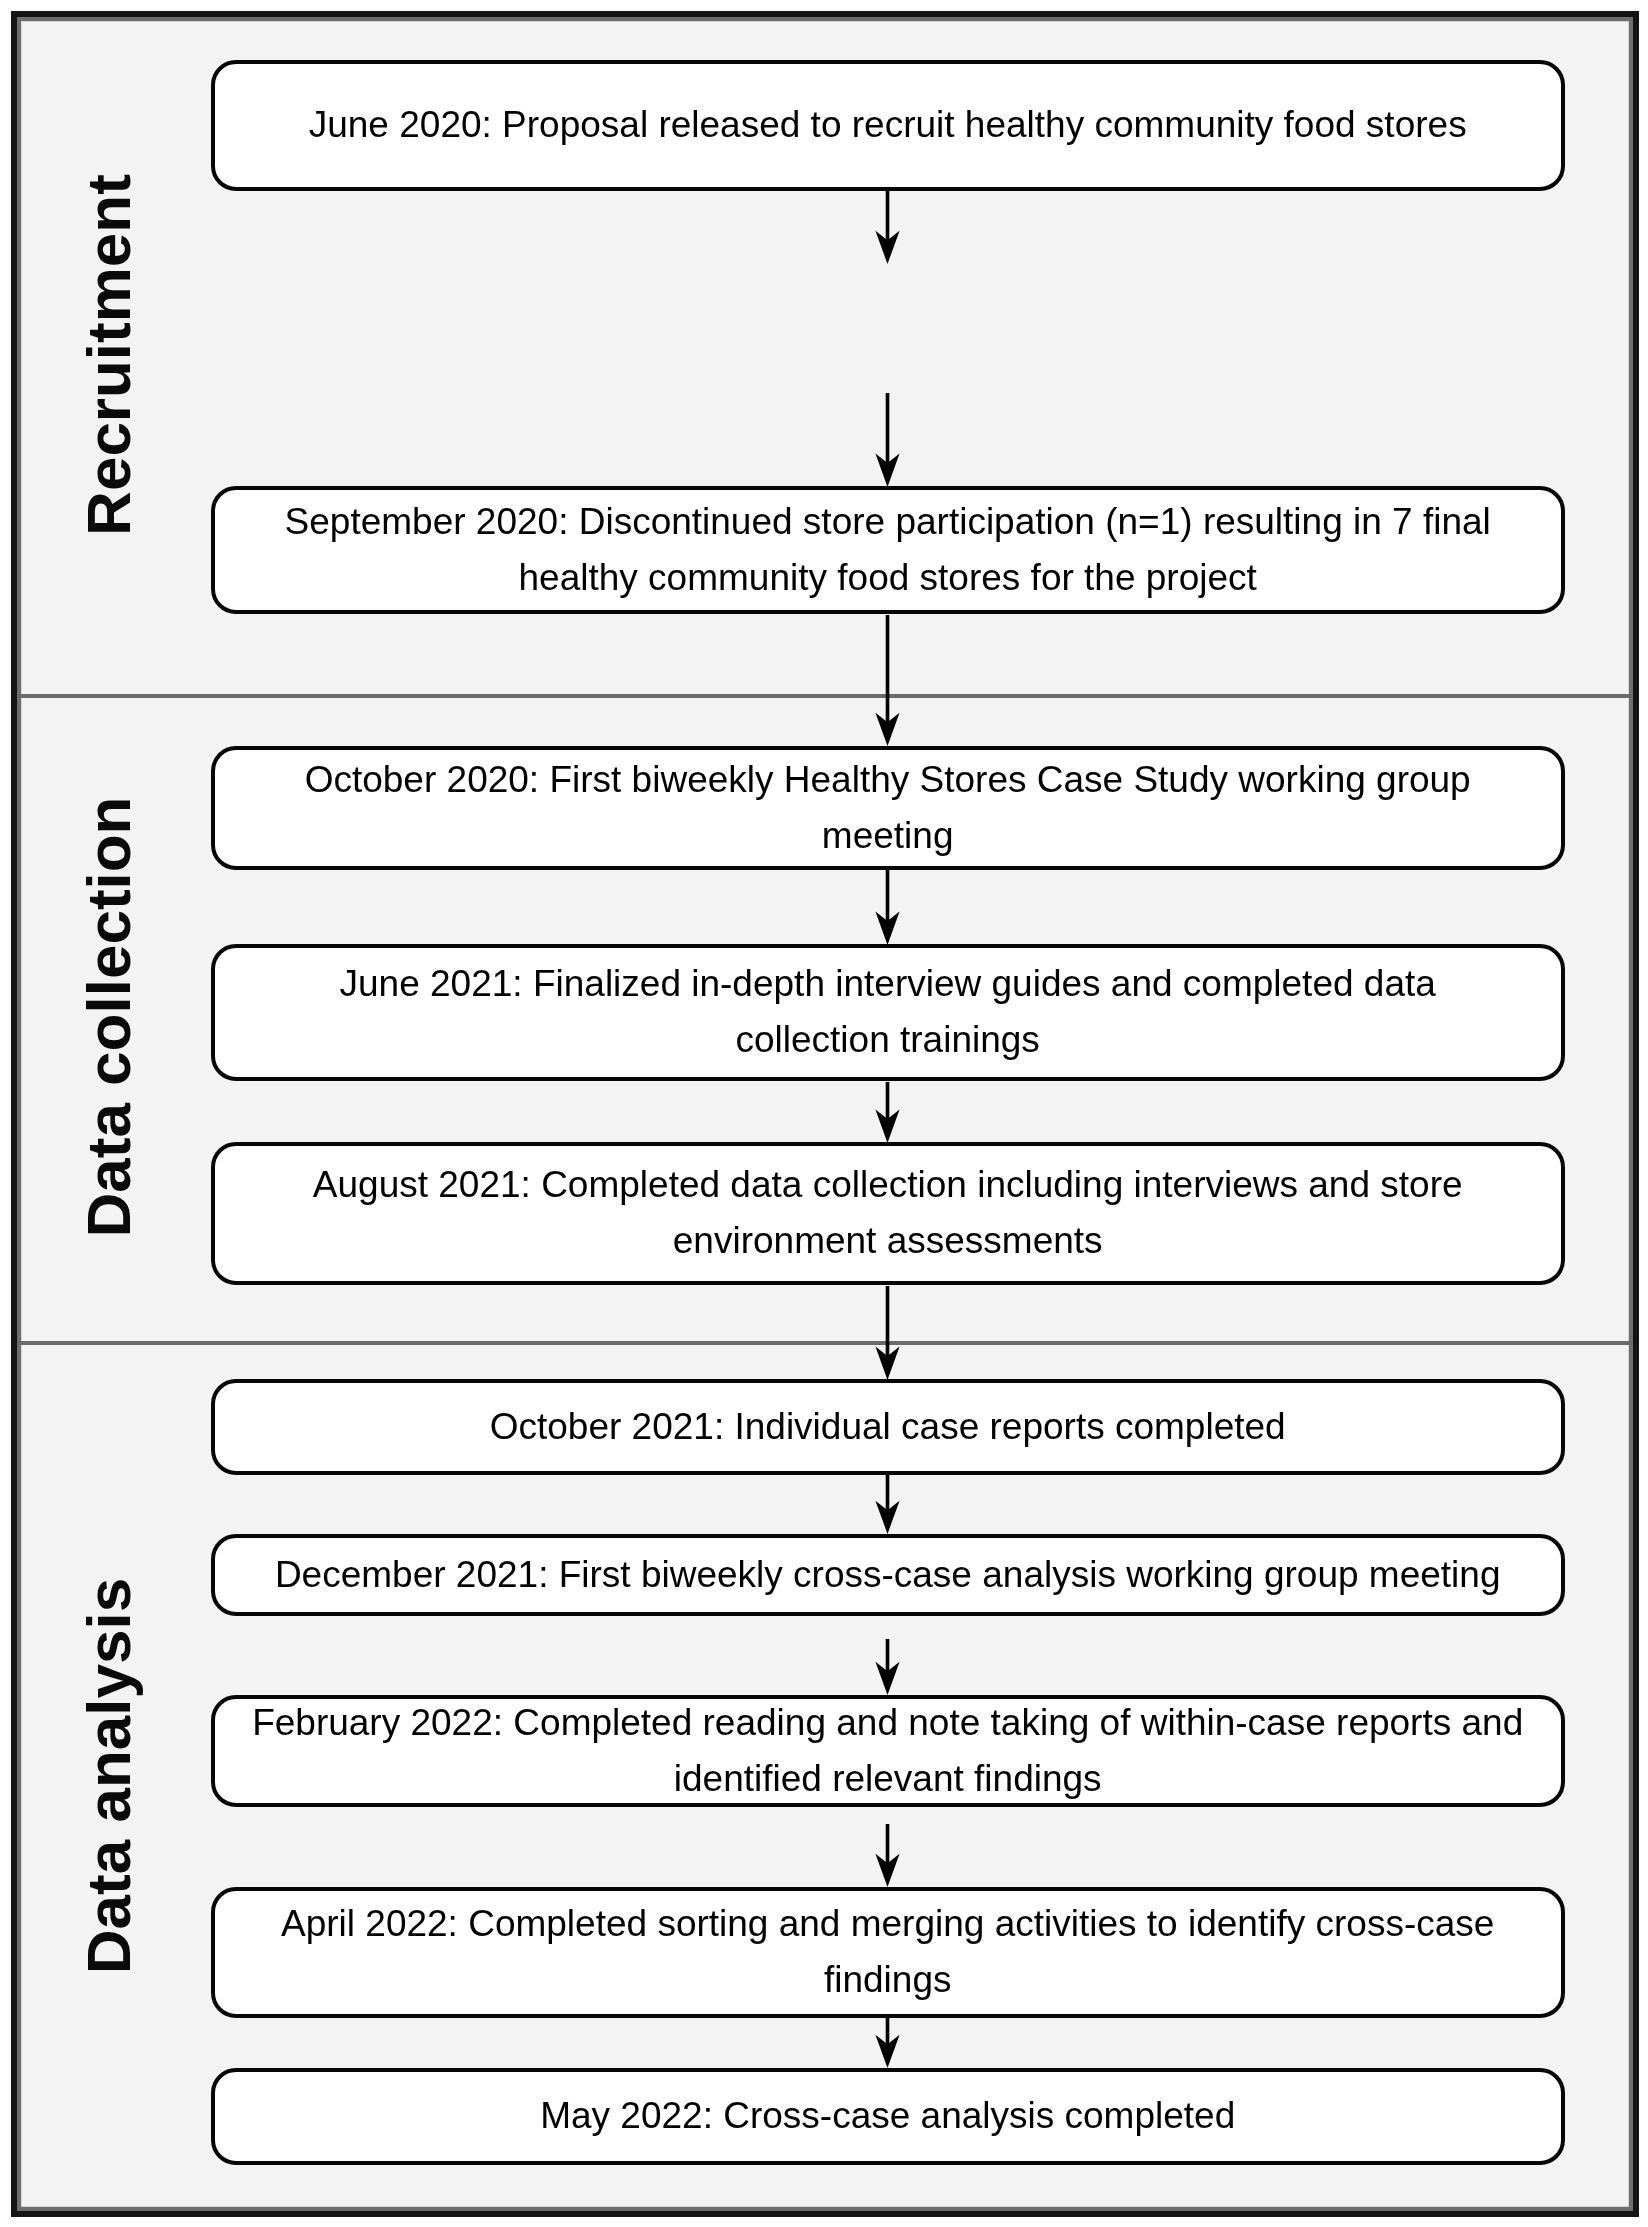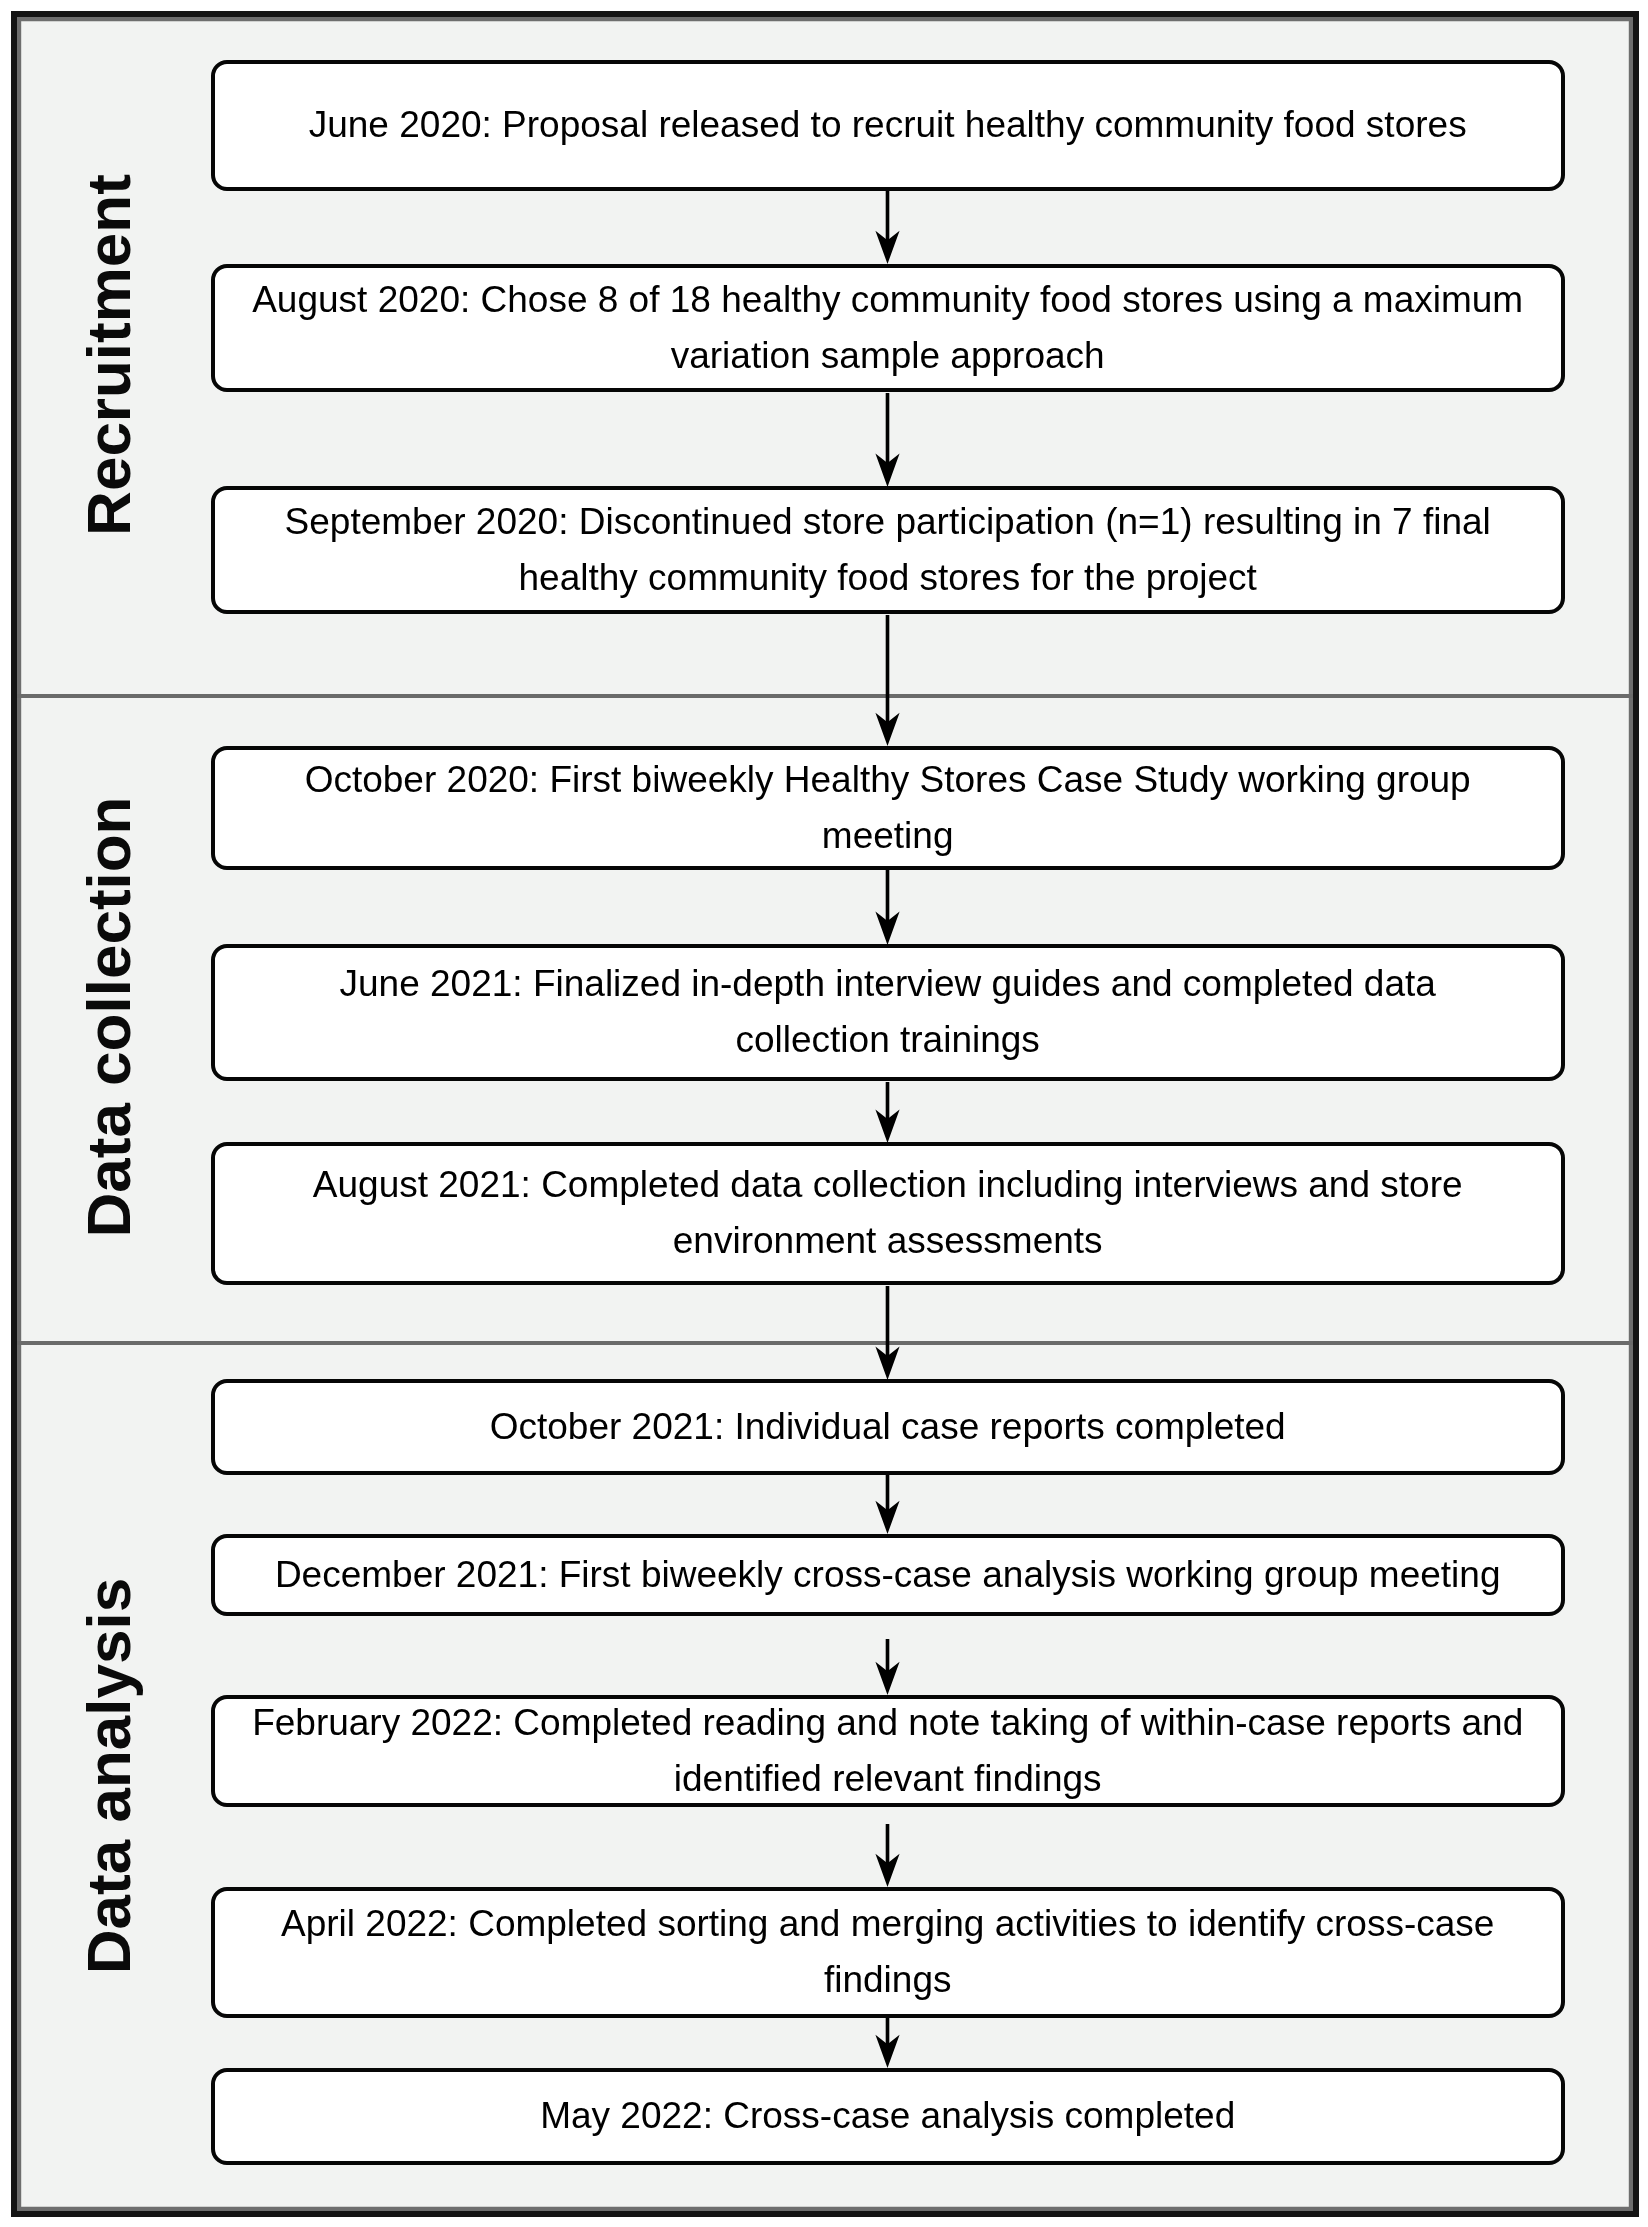--- a/index.html
+++ b/index.html
@@ -44,21 +44,21 @@
   .section-label.l2 { top: 1000px; }
   .section-label.l3 { top: 1759px; }
 
   .box {
     position: absolute;
     left: 194px;
     width: 1354px;
     box-sizing: border-box;
     background: #ffffff;
     border: 4.2px solid #060606;
-    border-radius: 16px;
+    border-radius: 25px;
     display: flex;
     flex-direction: column;
     align-items: center;
     justify-content: center;
     text-align: center;
     font-size: 37px;
     line-height: 56px;
     z-index: 3;
     padding: 0 6px;
   }
@@ -105,24 +105,20 @@
     <div class="divider d2"></div>
 
     <div class="section-label l1">Recruitment</div>
     <div class="section-label l2">Data collection</div>
     <div class="section-label l3">Data analysis</div>
 
     <div class="box b1">
       <span class="line">June 2020: Proposal released to recruit healthy community food stores</span>
 
     </div>
-    <div class="box b2">
-      <span class="line">August 2020: Chose 8 of 18 healthy community food stores using a maximum</span>
-      <span class="line">variation sample approach</span>
-    </div>
     <div class="box b3">
       <span class="line">September 2020: Discontinued store participation (n=1) resulting in 7 final</span>
       <span class="line">healthy community food stores for the project</span>
     </div>
 
     <div class="box b4">
       <span class="line">October 2020: First biweekly Healthy Stores Case Study working group</span>
       <span class="line">meeting</span>
     </div>
     <div class="box b5">

